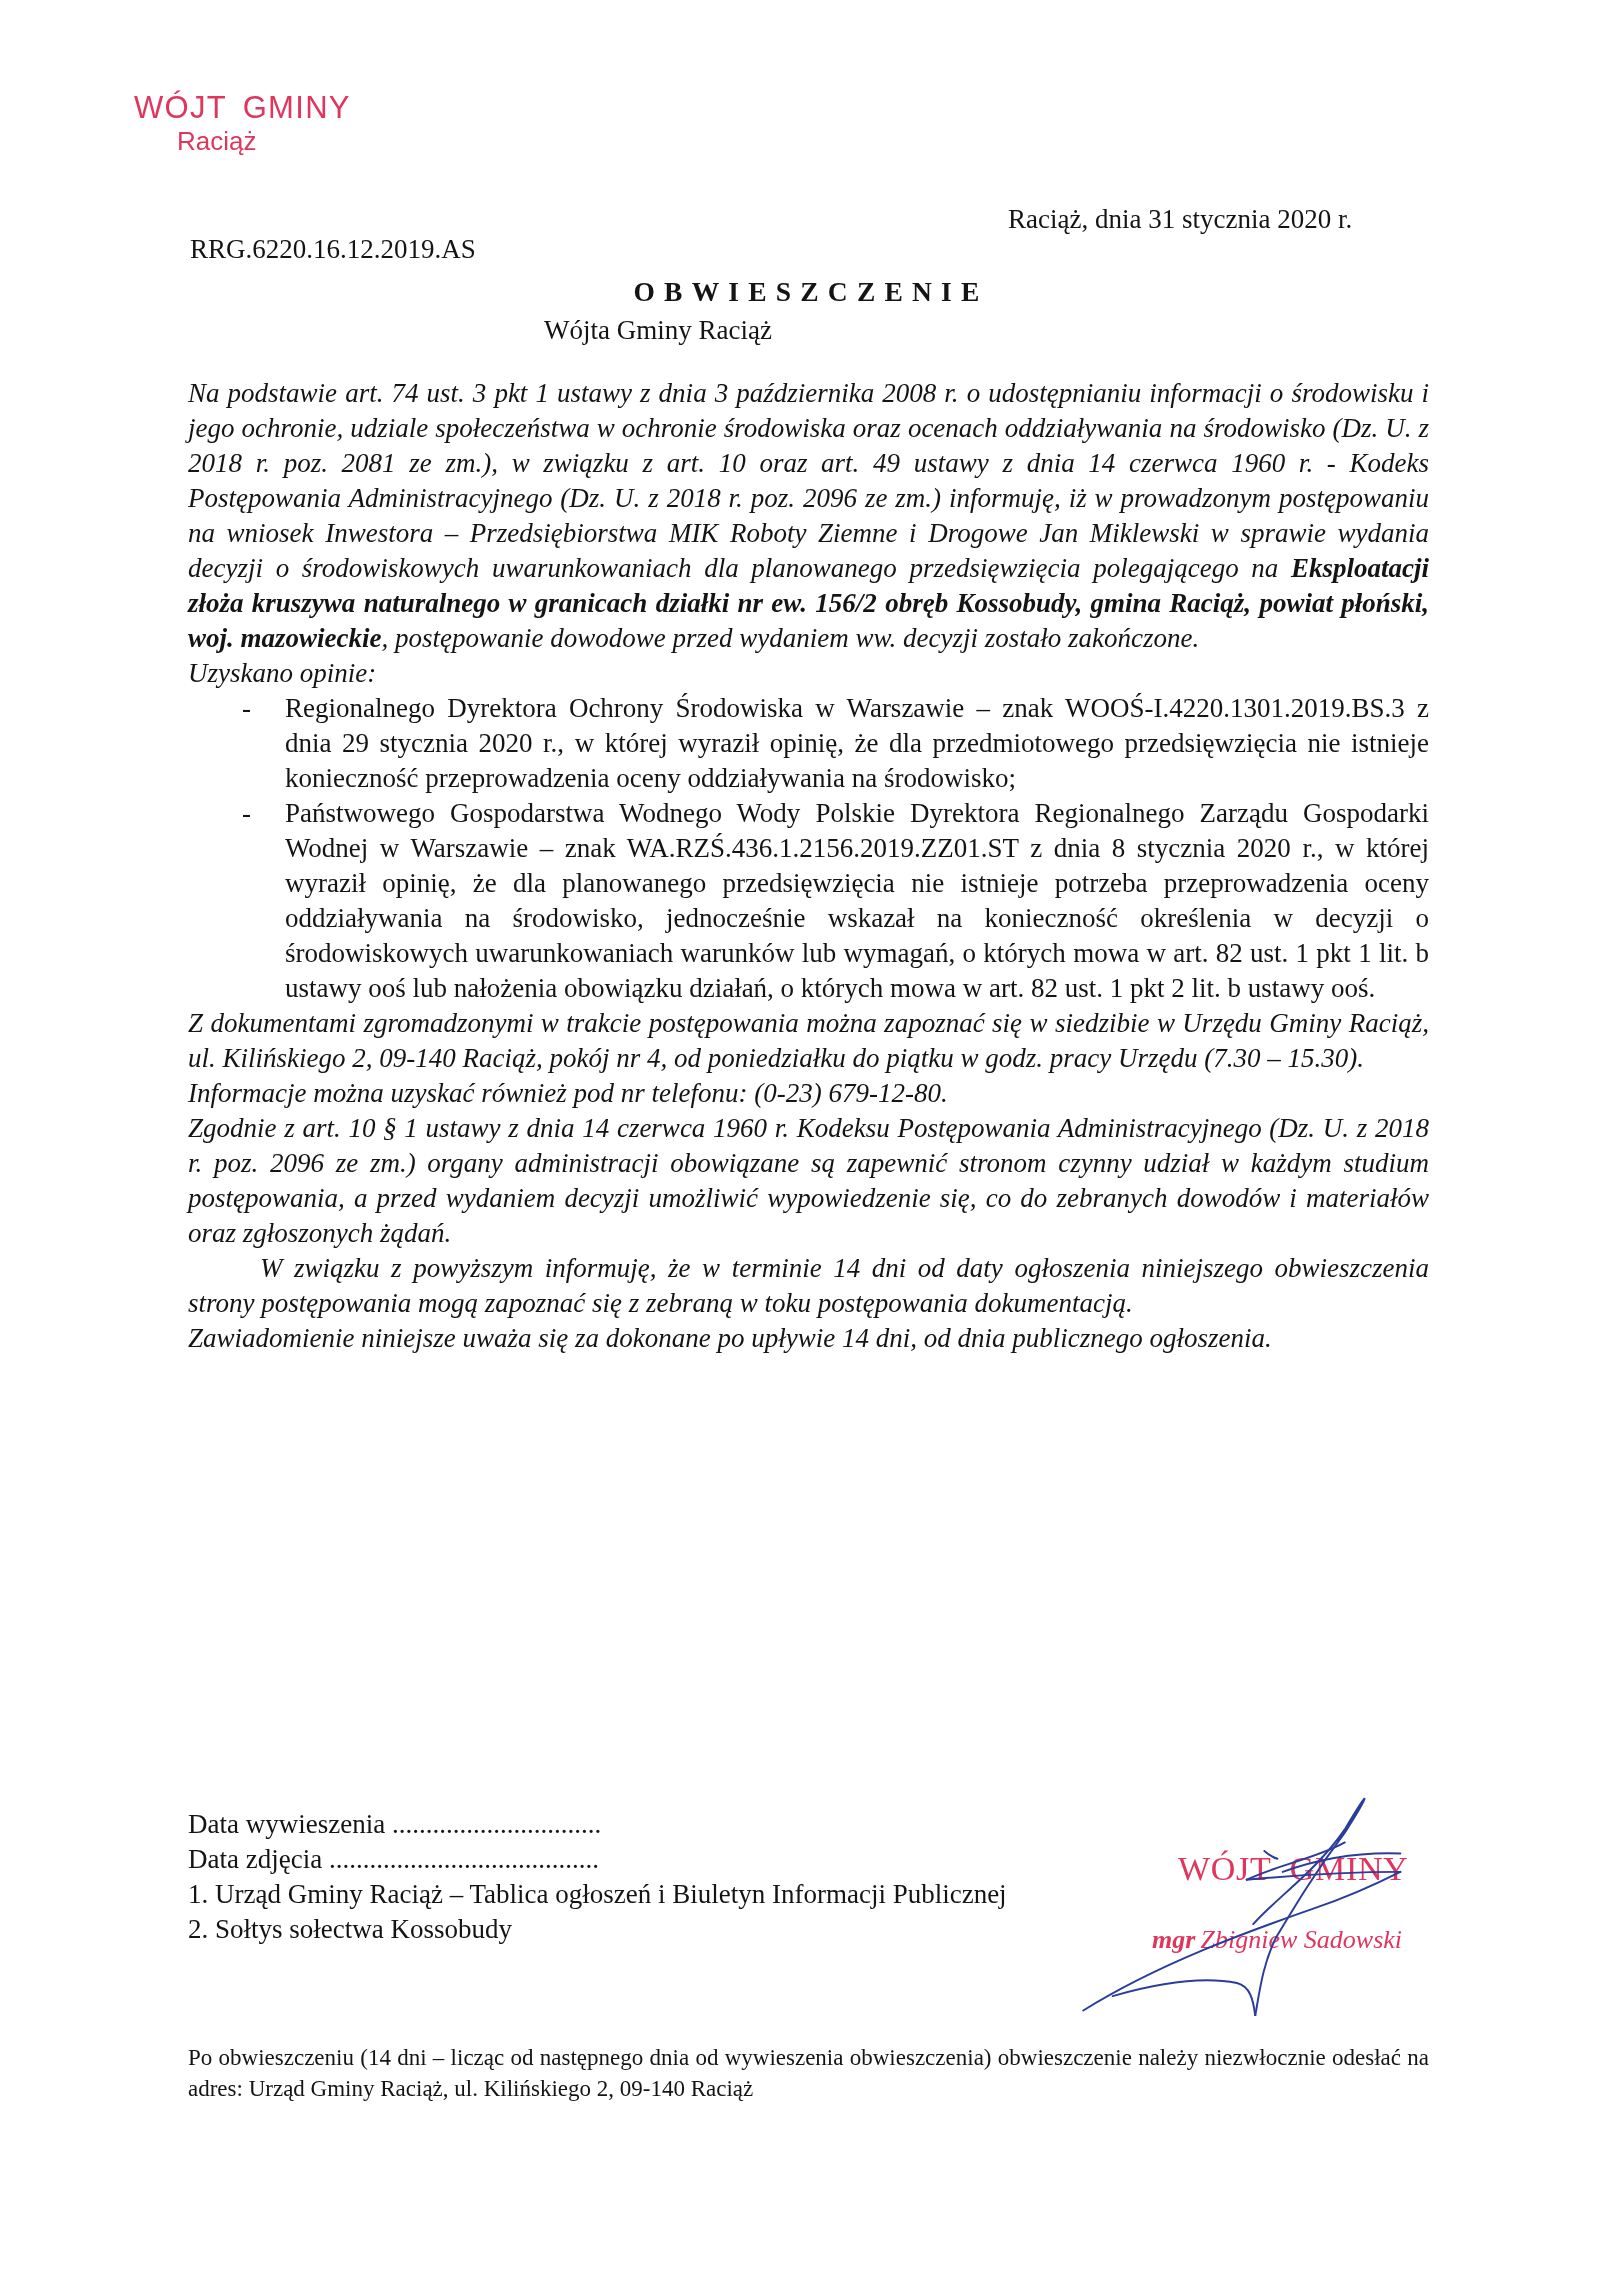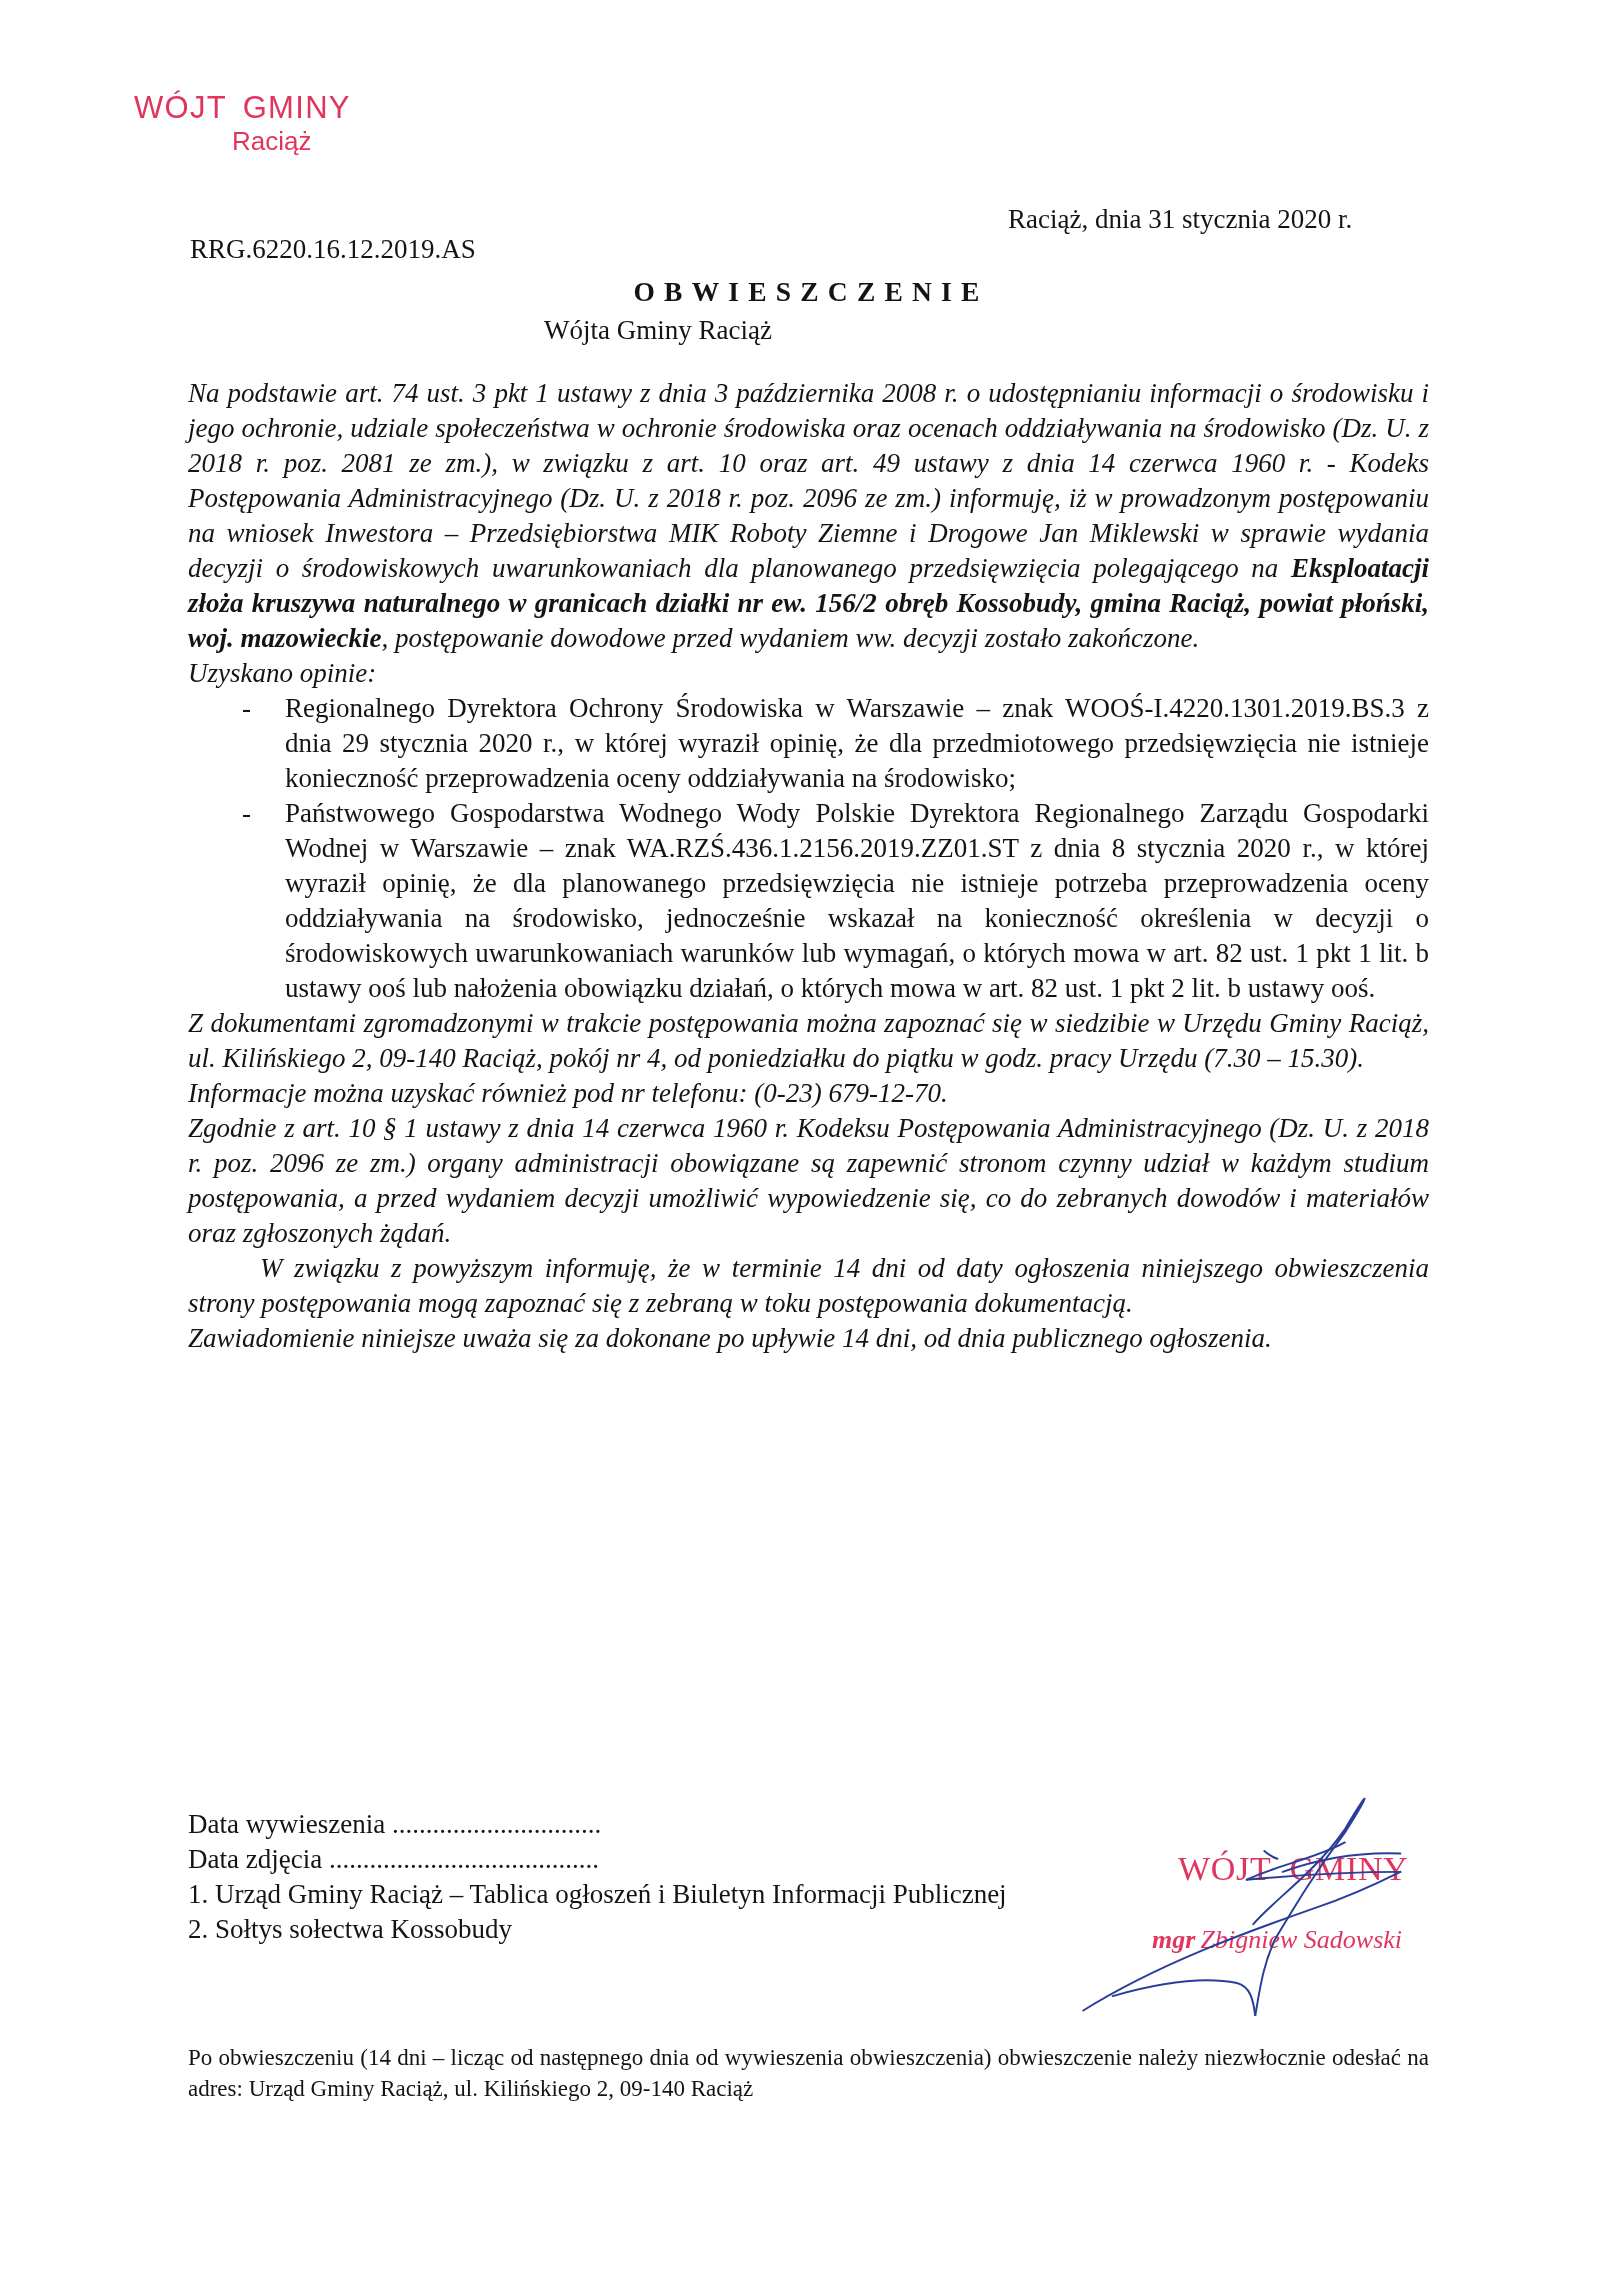--- a/index.html
+++ b/index.html
@@ -2,21 +2,21 @@
 <html style="font-size:10.5px"><head>
   <meta charset="utf-8">
   <style>
     html, body { margin: 0; padding: 0; background: #ffffff; }
     body { width: 1622px; height: 2295px; position: relative; overflow: hidden;
            font-family: "Liberation Serif", "DejaVu Serif", serif; color: #141414; }
     .abs { position: absolute; }
     .stamp-top { left: 134px; top: 92px; color: #e0365e; font-family: "Liberation Sans", "DejaVu Sans", sans-serif; }
     .stamp-top .l1 { font-size: 31px; letter-spacing: 1.3px; font-weight: normal; line-height: 1; }
     .stamp-top .l1 span { margin-right: 15.7px; }
-    .stamp-top .l2 { font-size: 26px; margin-left: 43px; margin-top: 5.2px; line-height: 1; text-align: center; }
+    .stamp-top .l2 { font-size: 26px; margin-left: 43px; margin-top: 5.2px; line-height: 1; }
     .ref { left: 190px; top: 234px; font-size: 27px; }
     .date { left: 1008px; top: 204px; font-size: 27px; }
     .title { left: 0; width: 1622px; top: 278px; text-align: center; font-size: 27.5px; font-weight: bold; letter-spacing: 9.2px; line-height: 1; }
     .subtitle { left: 0; width: 1316px; top: 317px; text-align: center; font-size: 27px; line-height: 1; }
     .body-block { left: 188px; width: 1241px; top: 376px; font-size: 27px; line-height: 35px; }
     .body-block p { margin: 0; text-align: justify; font-style: italic; }
     .body-block p.indent { text-indent: 72px; }
     .body-block ul { list-style: none; margin: 0; padding: 0; }
     .body-block li { position: relative; padding-left: 97px; text-align: justify; }
     .body-block li .dash { position: absolute; left: 54px; top: 0; }
@@ -48,21 +48,21 @@
 <div class="abs subtitle">Wójta Gminy Raciąż</div>
 
 <div class="abs body-block">
   <p><span>Na podstawie art. 74 ust. 3 pkt 1 ustawy z dnia 3 października 2008 r. o udostępnianiu informacji o środowisku i jego ochronie, udziale społeczeństwa w ochronie środowiska oraz ocenach oddziaływania na środowisko (Dz. U. z 2018 r. poz. 2081 ze zm.), w związku z art. 10 oraz art. 49 ustawy z dnia 14 czerwca 1960 r. - Kodeks Postępowania Administracyjnego (Dz. U. z 2018 r. poz. 2096 ze zm.) informuję, iż w prowadzonym postępowaniu na wniosek Inwestora – Przedsiębiorstwa MIK Roboty Ziemne i Drogowe Jan Miklewski w sprawie wydania decyzji o środowiskowych uwarunkowaniach dla planowanego przedsięwzięcia polegającego na </span><span class="bold">Eksploatacji złoża kruszywa naturalnego w granicach działki nr ew. 156/2 obręb Kossobudy, gmina Raciąż, powiat płoński, woj. mazowieckie</span><span>, postępowanie dowodowe przed wydaniem ww. decyzji zostało zakończone.</span></p>
   <p>Uzyskano opinie:</p>
   <ul>
     <li><span class="dash">-</span><span>Regionalnego Dyrektora Ochrony Środowiska w Warszawie – znak WOOŚ-I.4220.1301.2019.BS.3 z dnia 29 stycznia 2020 r., w której wyraził opinię, że dla przedmiotowego przedsięwzięcia nie istnieje konieczność przeprowadzenia oceny oddziaływania na środowisko;</span></li>
     <li><span class="dash">-</span><span>Państwowego Gospodarstwa Wodnego Wody Polskie Dyrektora Regionalnego Zarządu Gospodarki Wodnej w Warszawie – znak WA.RZŚ.436.1.2156.2019.ZZ01.ST z dnia 8 stycznia 2020 r., w której wyraził opinię, że dla planowanego przedsięwzięcia nie istnieje potrzeba przeprowadzenia oceny oddziaływania na środowisko, jednocześnie wskazał na konieczność określenia w decyzji o środowiskowych uwarunkowaniach warunków lub wymagań, o których mowa w art. 82 ust. 1 pkt 1 lit. b ustawy ooś lub nałożenia obowiązku działań, o których mowa w art. 82 ust. 1 pkt 2 lit. b ustawy ooś.</span></li>
   </ul>
   <p>Z dokumentami zgromadzonymi w trakcie postępowania można zapoznać się w siedzibie w Urzędu Gminy Raciąż, ul. Kilińskiego 2, 09-140 Raciąż, pokój nr 4, od poniedziałku do piątku w godz. pracy Urzędu (7.30 – 15.30).</p>
-  <p>Informacje można uzyskać również pod nr telefonu: (0-23) 679-12-70.</p>
+  <p>Informacje można uzyskać również pod nr telefonu: (0-23) 679-12-80.</p>
   <p>Zgodnie z art. 10 § 1 ustawy z dnia 14 czerwca 1960 r. Kodeksu Postępowania Administracyjnego (Dz. U. z 2018 r. poz. 2096 ze zm.) organy administracji obowiązane są zapewnić stronom czynny udział w każdym studium postępowania, a przed wydaniem decyzji umożliwić wypowiedzenie się, co do zebranych dowodów i materiałów oraz zgłoszonych żądań.</p>
   <p class="indent">W związku z powyższym informuję, że w terminie 14 dni od daty ogłoszenia niniejszego obwieszczenia strony postępowania mogą zapoznać się z zebraną w toku postępowania dokumentacją.</p>
   <p>Zawiadomienie niniejsze uważa się za dokonane po upływie 14 dni, od dnia publicznego ogłoszenia.</p>
 </div>
 
 <div class="abs sign-block">
   <div>Data wywieszenia ...............................</div>
   <div>Data zdjęcia ........................................</div>
   <div>1. Urząd Gminy Raciąż – Tablica ogłoszeń i Biuletyn Informacji Publicznej</div>
   <div>2. Sołtys sołectwa Kossobudy</div>

